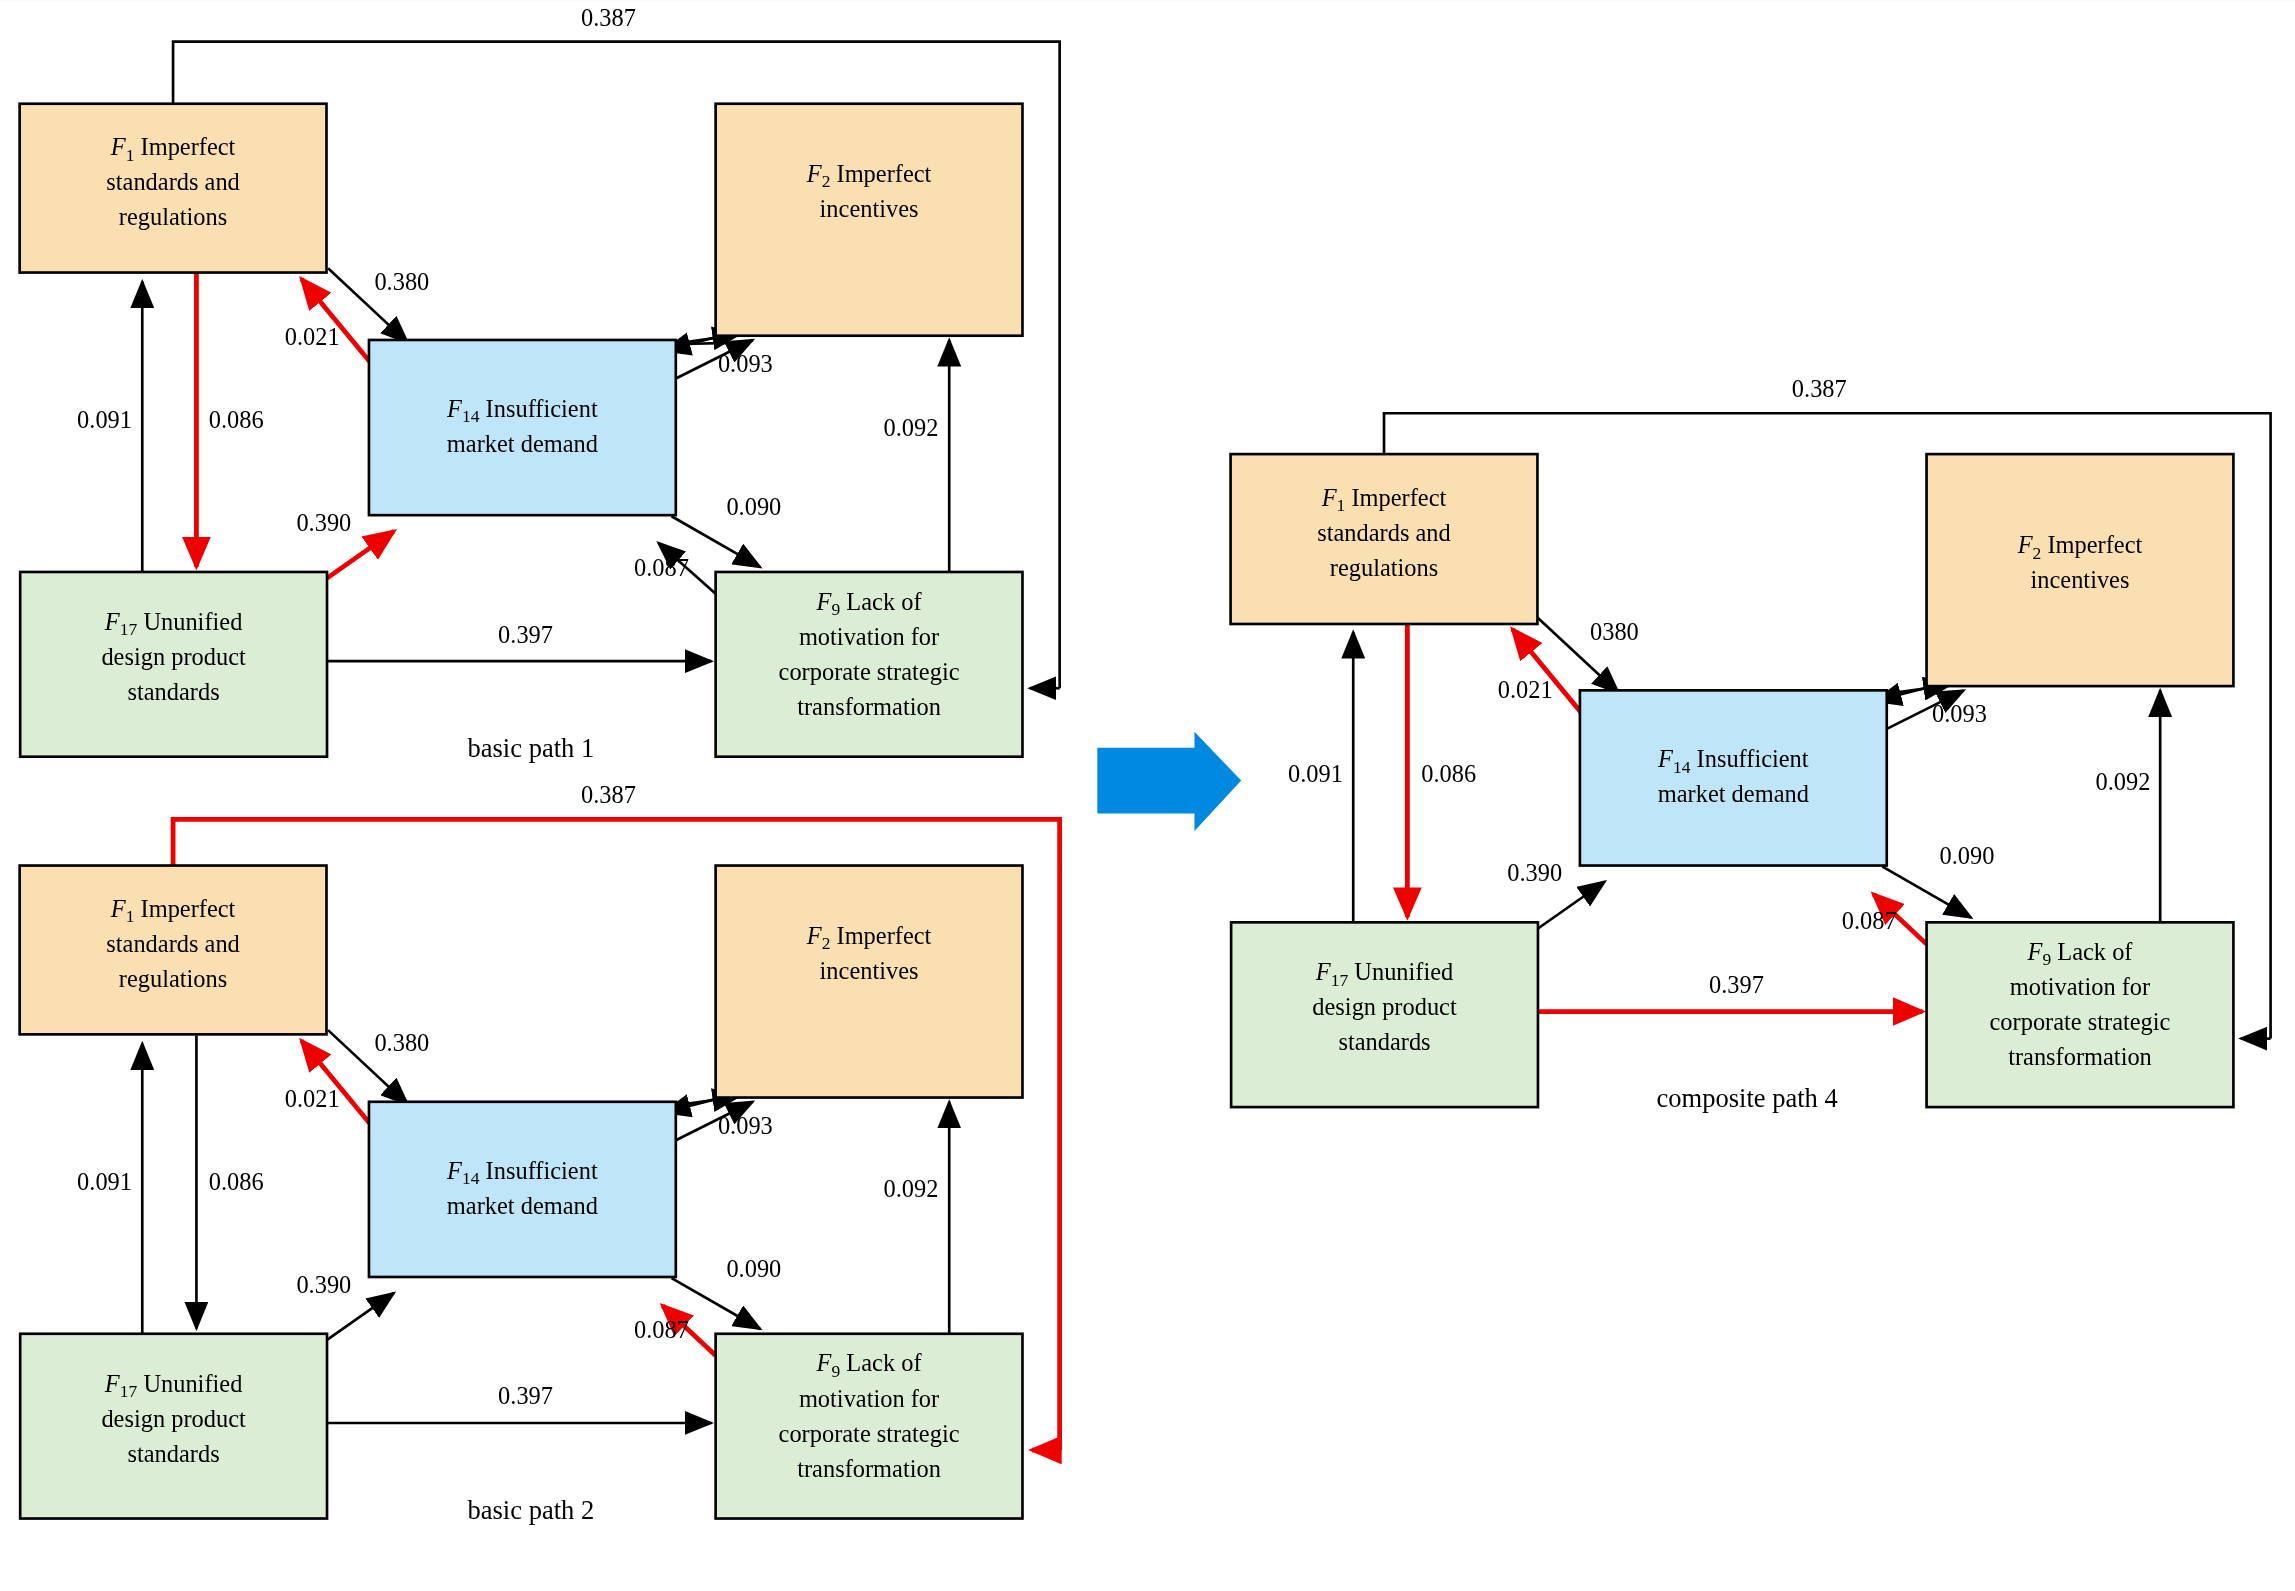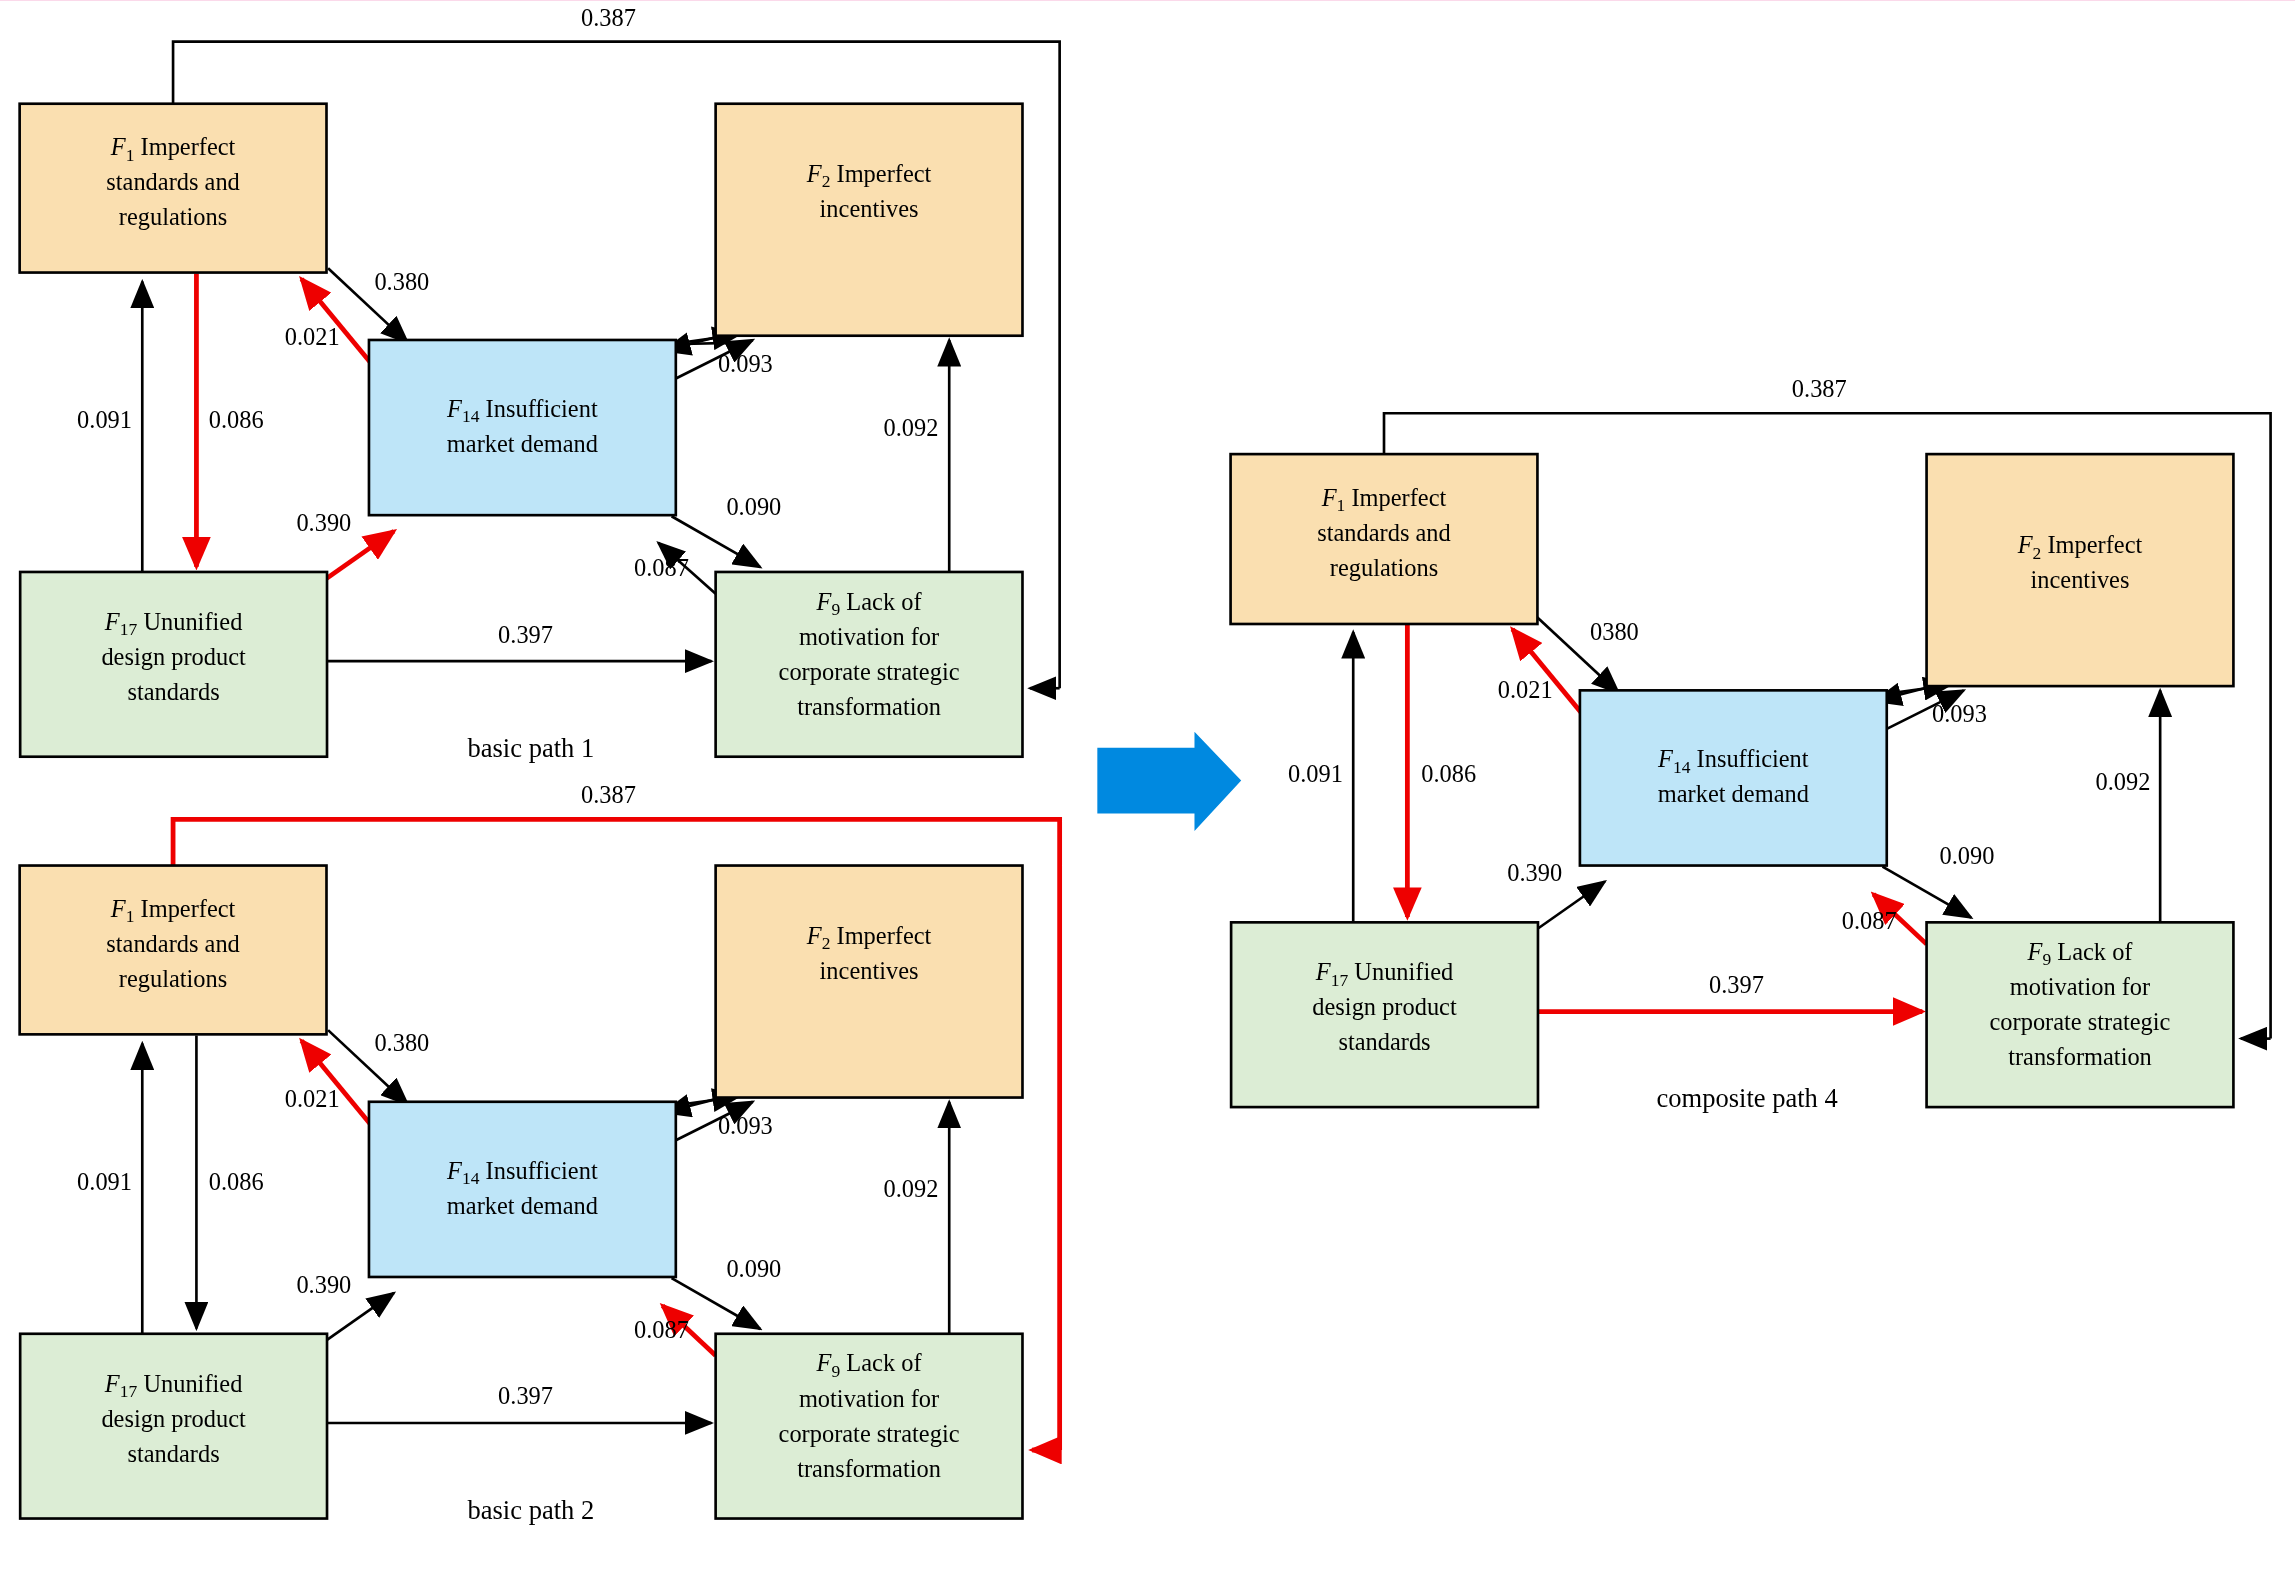--- a/index.html
+++ b/index.html
@@ -1,17 +1,17 @@
 <!DOCTYPE html>
 <html style="font-size:8.5px"><head>
 <meta charset="utf-8">
 <style>
   html,body{margin:0;padding:0;background:#fff;}
   body{font-family:"Liberation Serif","DejaVu Serif",serif;}
-  #stage{position:relative;width:2295px;height:1592px;background:#ec4899;overflow:hidden;}
+  #stage{position:relative;width:2295px;height:1592px;background:#e5e5e5;overflow:hidden;}
   svg{display:block;}
   .boxlabel{font-family:"Liberation Serif","DejaVu Serif",serif;font-size:46px;fill:#000;text-anchor:middle;}
   .boxlabel .fvar{font-style:italic;}
   .edgelabel{font-family:"Liberation Serif","DejaVu Serif",serif;font-size:46px;fill:#000;text-anchor:middle;}
   .caption{font-family:"Liberation Serif","DejaVu Serif",serif;font-size:50px;fill:#000;text-anchor:middle;}
   .nodebox{stroke:#000;stroke-width:5;}
   .ln{stroke:#000;stroke-width:5;fill:none;}
   .lnr{stroke:#ee0000;stroke-width:9;fill:none;}
 </style>
 </head>

